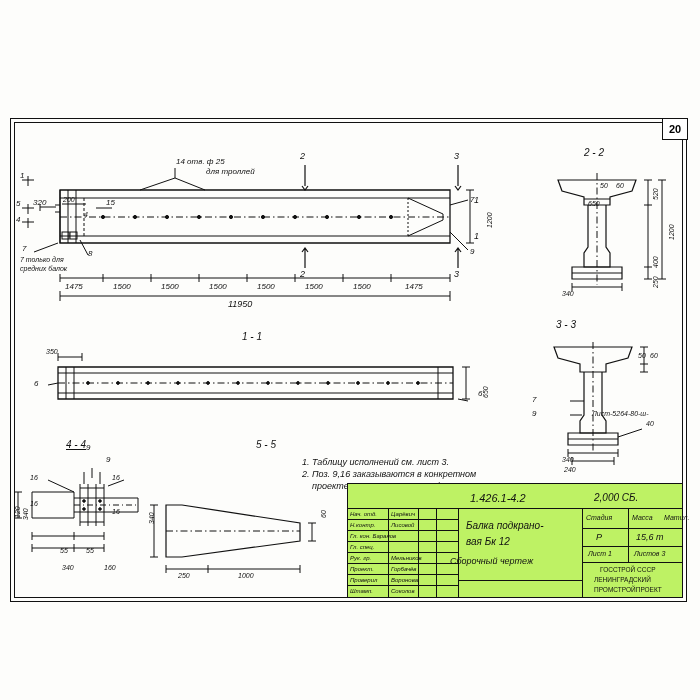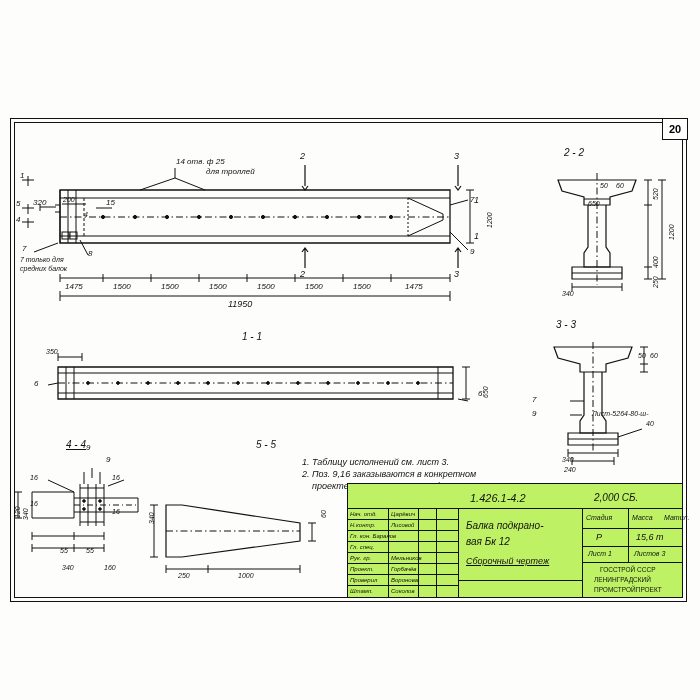--- a/index.html
+++ b/index.html
@@ -228,21 +228,21 @@
   <div class="txt i" style="left:113px;top:283px;">1500</div>
   <div class="txt i" style="left:161px;top:283px;">1500</div>
   <div class="txt i" style="left:209px;top:283px;">1500</div>
   <div class="txt i" style="left:257px;top:283px;">1500</div>
   <div class="txt i" style="left:305px;top:283px;">1500</div>
   <div class="txt i" style="left:353px;top:283px;">1500</div>
   <div class="txt i" style="left:405px;top:283px;">1475</div>
   <div class="txt i t9" style="left:228px;top:300px;">11950</div>
   <div class="txt i t7 rot" style="left:486px;top:228px;transform:rotate(-90deg);">1200</div>
 
-  <div class="txt i t10" style="left:564px;top:148px;text-align:center;">2 - 2</div>
+  <div class="txt i t10" style="left:584px;top:148px;text-align:center;">2 - 2</div>
   <div class="txt i t10" style="left:556px;top:320px;">3 - 3</div>
   <div class="txt i t10" style="left:242px;top:332px;">1 - 1</div>
   <div class="txt i t10" style="left:66px;top:440px;text-decoration:underline;">4 - 4</div>
   <div class="txt i t10" style="left:256px;top:440px;">5 - 5</div>
 
   <div class="txt i t7 rot" style="left:652px;top:200px;transform:rotate(-90deg);">520</div>
   <div class="txt i t7 rot" style="left:652px;top:268px;transform:rotate(-90deg);">400</div>
   <div class="txt i t7 rot" style="left:652px;top:288px;transform:rotate(-90deg);">250</div>
   <div class="txt i t7" style="left:562px;top:290px;">340</div>
   <div class="txt i t7" style="left:600px;top:182px;">50</div>
@@ -306,21 +306,21 @@
     <div class="line" style="left:0;top:68px;width:110px;height:1px;"></div>
     <div class="line" style="left:0;top:79px;width:110px;height:1px;"></div>
     <div class="line" style="left:0;top:90px;width:110px;height:1px;"></div>
     <div class="line" style="left:0;top:101px;width:110px;height:1px;"></div>
 
     <div class="cell" style="left:122px;top:8px;font-size:11px;font-style:italic;">1.426.1-4.2</div>
     <div class="cell" style="left:246px;top:8px;font-size:10px;font-style:italic;">2,000 СБ.</div>
 
     <div class="cell" style="left:118px;top:36px;font-size:10px;font-style:italic;">Балка подкрано-</div>
     <div class="cell" style="left:118px;top:52px;font-size:10px;font-style:italic;">вая Бк 12</div>
-    <div class="cell" style="left:118px;top:72px;font-size:9px;font-style:italic;text-decoration:underline;">Сборочный  чертеж</div>
+    <div class="cell" style="left:102px;top:72px;font-size:9px;font-style:italic;">Сборочный  чертеж</div>
 
     <div class="cell" style="left:238px;top:30px;font-style:italic;">Стадия</div>
     <div class="cell" style="left:284px;top:30px;font-style:italic;">Масса</div>
     <div class="cell" style="left:316px;top:30px;font-style:italic;">Матил.</div>
     <div class="cell" style="left:248px;top:48px;font-size:9px;font-style:italic;">Р</div>
     <div class="cell" style="left:288px;top:48px;font-size:9px;font-style:italic;">15,6 т</div>
     <div class="cell" style="left:240px;top:66px;font-style:italic;">Лист 1</div>
     <div class="cell" style="left:286px;top:66px;font-style:italic;">Листов 3</div>
 
     <div class="cell" style="left:252px;top:82px;font-size:6.5px;">ГОССТРОЙ СССР</div>

